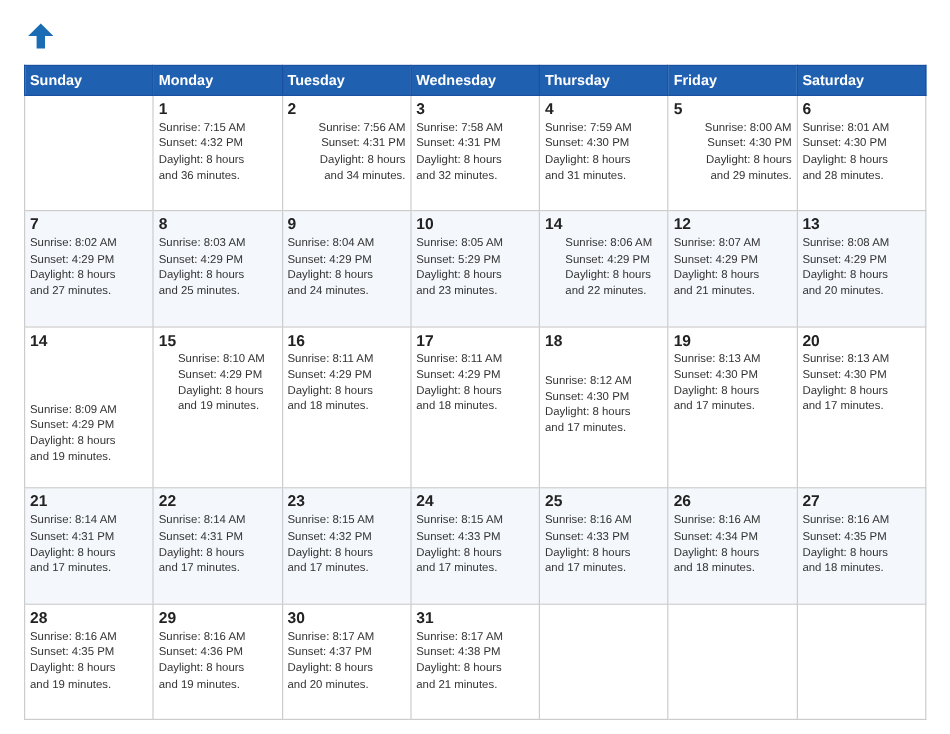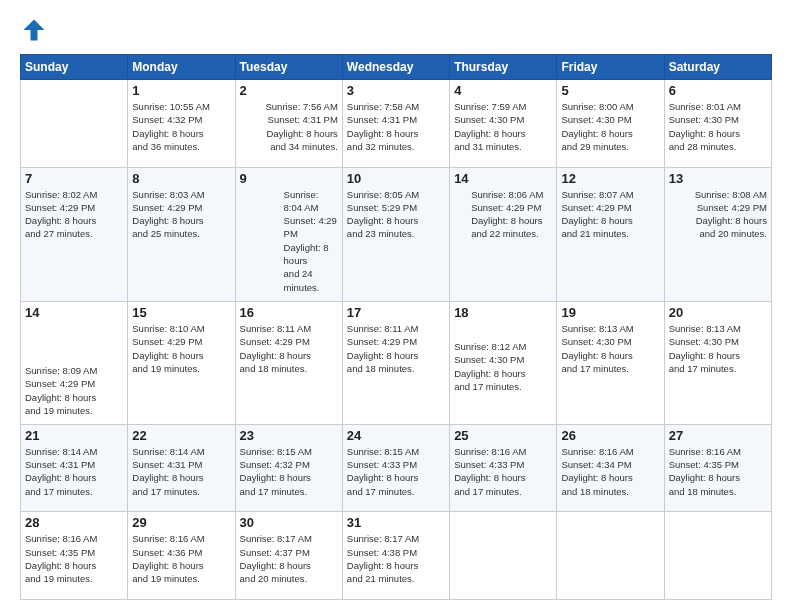--- a/index.html
+++ b/index.html
@@ -134,21 +134,21 @@
           <th>Thursday</th>
           <th>Friday</th>
           <th>Saturday</th>
         </tr>
     </thead>
     <tbody id="calendar-body">
     <tr>
           <td class="empty-cell"></td>
           <td>
             <span class="day-number">1</span>
-            <div class="day-info" style="white-space: pre-line;">Sunrise: 10:55 AM
+            <div class="day-info" style="white-space: pre-line;">Sunrise: 7:15 AM
 Sunset: 4:32 PM
 Daylight: 8 hours
 and 36 minutes.</div>
           </td>
           <td>
             <span class="day-number">2</span>
             <div class="day-info" style="white-space: pre-line; text-align: right;">Sunrise: 7:56 AM
 Sunset: 4:31 PM
 Daylight: 8 hours
 and 34 minutes.</div>
@@ -162,21 +162,21 @@
           </td>
           <td>
             <span class="day-number">4</span>
             <div class="day-info" style="white-space: pre-line;">Sunrise: 7:59 AM
 Sunset: 4:30 PM
 Daylight: 8 hours
 and 31 minutes.</div>
           </td>
           <td>
             <span class="day-number">5</span>
-            <div class="day-info" style="white-space: pre-line;">Sunrise: 8:00 AM
+            <div class="day-info" style="white-space: pre-line; text-align: right;">Sunrise: 8:00 AM
 Sunset: 4:30 PM
 Daylight: 8 hours
 and 29 minutes.</div>
           </td>
           <td>
             <span class="day-number">6</span>
             <div class="day-info" style="white-space: pre-line;">Sunrise: 8:01 AM
 Sunset: 4:30 PM
 Daylight: 8 hours
 and 28 minutes.</div>
@@ -192,21 +192,21 @@
           </td>
           <td>
             <span class="day-number">8</span>
             <div class="day-info" style="white-space: pre-line;">Sunrise: 8:03 AM
 Sunset: 4:29 PM
 Daylight: 8 hours
 and 25 minutes.</div>
           </td>
           <td>
             <span class="day-number">9</span>
-            <div class="day-info" style="white-space: pre-line; margin-left: 44px;">Sunrise: 8:04 AM
+            <div class="day-info" style="white-space: pre-line;">Sunrise: 8:04 AM
 Sunset: 4:29 PM
 Daylight: 8 hours
 and 24 minutes.</div>
           </td>
           <td>
             <span class="day-number">10</span>
             <div class="day-info" style="white-space: pre-line;">Sunrise: 8:05 AM
 Sunset: 5:29 PM
 Daylight: 8 hours
 and 23 minutes.</div>
@@ -220,37 +220,37 @@
           </td>
           <td>
             <span class="day-number">12</span>
             <div class="day-info" style="white-space: pre-line;">Sunrise: 8:07 AM
 Sunset: 4:29 PM
 Daylight: 8 hours
 and 21 minutes.</div>
           </td>
           <td>
             <span class="day-number">13</span>
-            <div class="day-info" style="white-space: pre-line; text-align: right;">Sunrise: 8:08 AM
+            <div class="day-info" style="white-space: pre-line;">Sunrise: 8:08 AM
 Sunset: 4:29 PM
 Daylight: 8 hours
 and 20 minutes.</div>
           </td>
         </tr>
         <tr>
           <td>
             <span class="day-number">14</span>
             <div class="day-info" style="white-space: pre-line; margin-top: 44px;">Sunrise: 8:09 AM
 Sunset: 4:29 PM
 Daylight: 8 hours
 and 19 minutes.</div>
           </td>
           <td>
             <span class="day-number">15</span>
-            <div class="day-info" style="white-space: pre-line;">Sunrise: 8:10 AM
+            <div class="day-info" style="white-space: pre-line; margin-left: 16px;">Sunrise: 8:10 AM
 Sunset: 4:29 PM
 Daylight: 8 hours
 and 19 minutes.</div>
           </td>
           <td>
             <span class="day-number">16</span>
             <div class="day-info" style="white-space: pre-line;">Sunrise: 8:11 AM
 Sunset: 4:29 PM
 Daylight: 8 hours
 and 18 minutes.</div>

